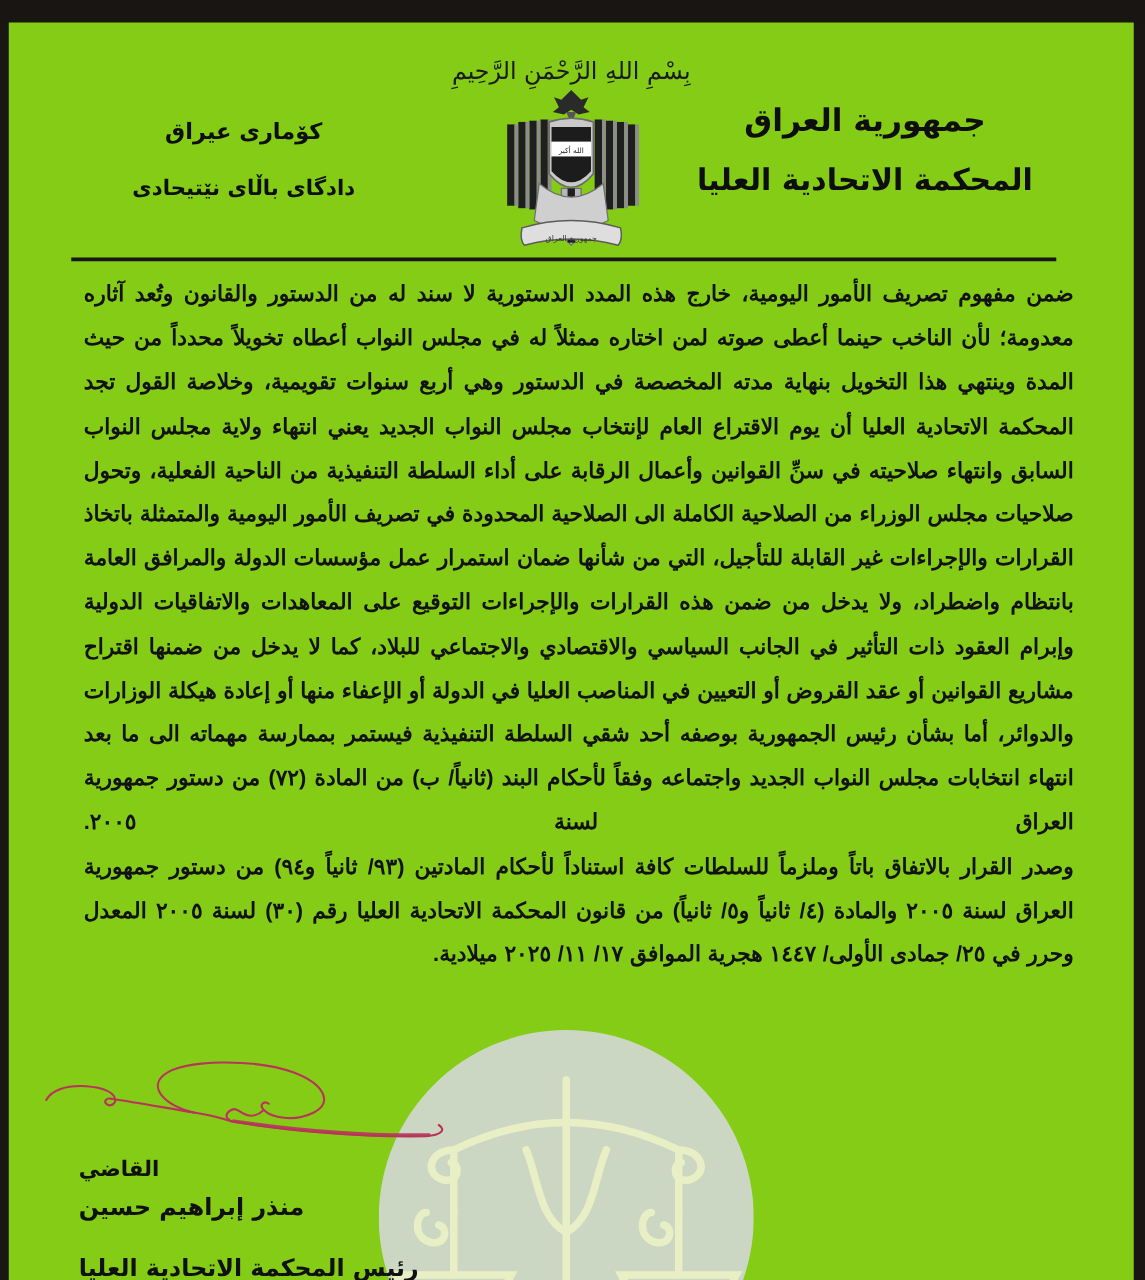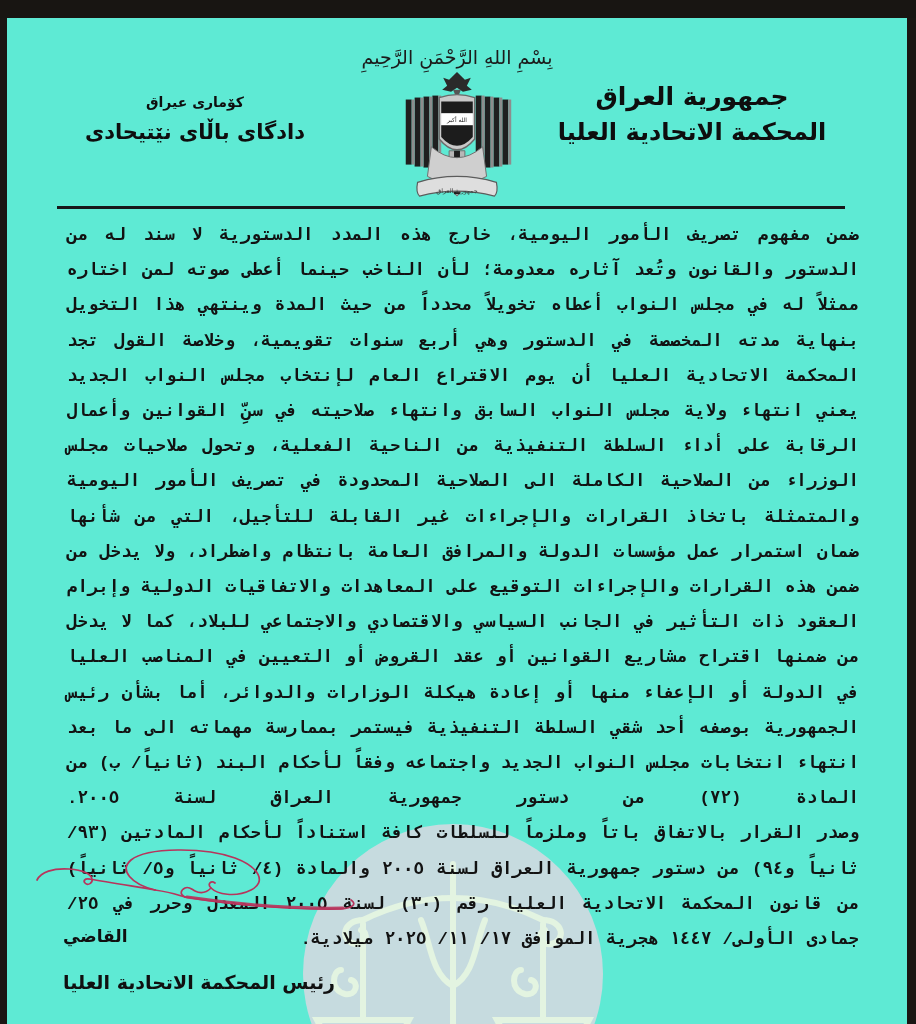--- a/index.html
+++ b/index.html
@@ -41,21 +41,21 @@
     width: 9px; height: 1006px;
     background: #1a1613;
   }
 
   .page {
     position: absolute;
     top: 18px;
     left: 7px;
     width: 900px;
     height: 1006px;
-    background: #5eead4;
+    background: #84cc16;
     overflow: hidden;
   }
 
   
   .watermark {
     position: absolute;
     left: 296px;
     top: 806px;
     width: 300px;
     height: 300px;
@@ -100,69 +100,69 @@
     font-size: 25px;
     font-weight: bold;
     letter-spacing: 1px;
     line-height: 1.35;
   }
   .hdr-right .l2 {
     font-size: 24px;
     font-weight: bold;
     letter-spacing: 0.5px;
     line-height: 1.4;
-    margin-top: 2px;
+    margin-top: 14px;
   }
   .hdr-right .l3 {
     font-size: 18px;
     font-weight: bold;
     margin-top: 8px;
     letter-spacing: 0.3px;
   }
   .hdr-left {
     position: absolute;
     top: 74px;
     left: 38px;
     width: 300px;
     text-align: center;
     color: #0e0e0e;
   }
   .hdr-left .k1 {
-    font-size: 14px;
+    font-size: 18px;
     font-weight: bold;
     line-height: 1.5;
     letter-spacing: 0.5px;
   }
   .hdr-left .k2 {
-    font-size: 21px;
+    font-size: 17px;
     font-weight: bold;
     line-height: 1.5;
     letter-spacing: 0.5px;
-    margin-top: 4px;
+    margin-top: 20px;
   }
 
   .rule {
     position: absolute;
     top: 188px;
     left: 50px;
     width: 788px;
     height: 3px;
     background: #17171a;
   }
 
   
   .body-text {
     position: absolute;
     top: 200px;
     right: 48px;
     width: 792px;
     direction: rtl;
     text-align: justify;
     text-align-last: justify;
-    font-family: Liberation Mono, monospace;
+    font-family: Liberation Sans, sans-serif;
     font-size: 17.4px;
     font-weight: bold;
     line-height: 35.2px;
     color: #121212;
     letter-spacing: -0.1px;
     word-spacing: 0.5px;
   }
   .body-text p {
     margin: 0;
   }
@@ -297,17 +297,18 @@
         <path d="M150 49 C190 56 250 62 306 61 C318 60 322 56 316 52"></path>
         <path d="M120 42 C140 45 142 47 150 49"></path>
       </g>
       <g fill="none" stroke="#b8345c" stroke-width="3" stroke-linecap="round" opacity="0.9">
         <path d="M152 49 C200 56 258 61 308 60"></path>
       </g>
     </svg>
 
     <div class="sig-block">
       <div class="s1">القاضي</div>
+      <div class="s2">منذر إبراهيم حسين</div>
       <div class="s3">رئيس المحكمة الاتحادية العليا</div>
     </div>
 
   </div>
 </div>
 
 </body></html>

